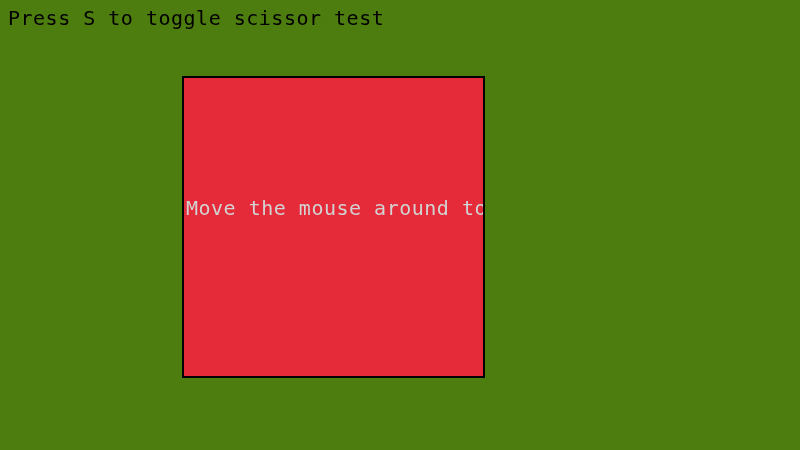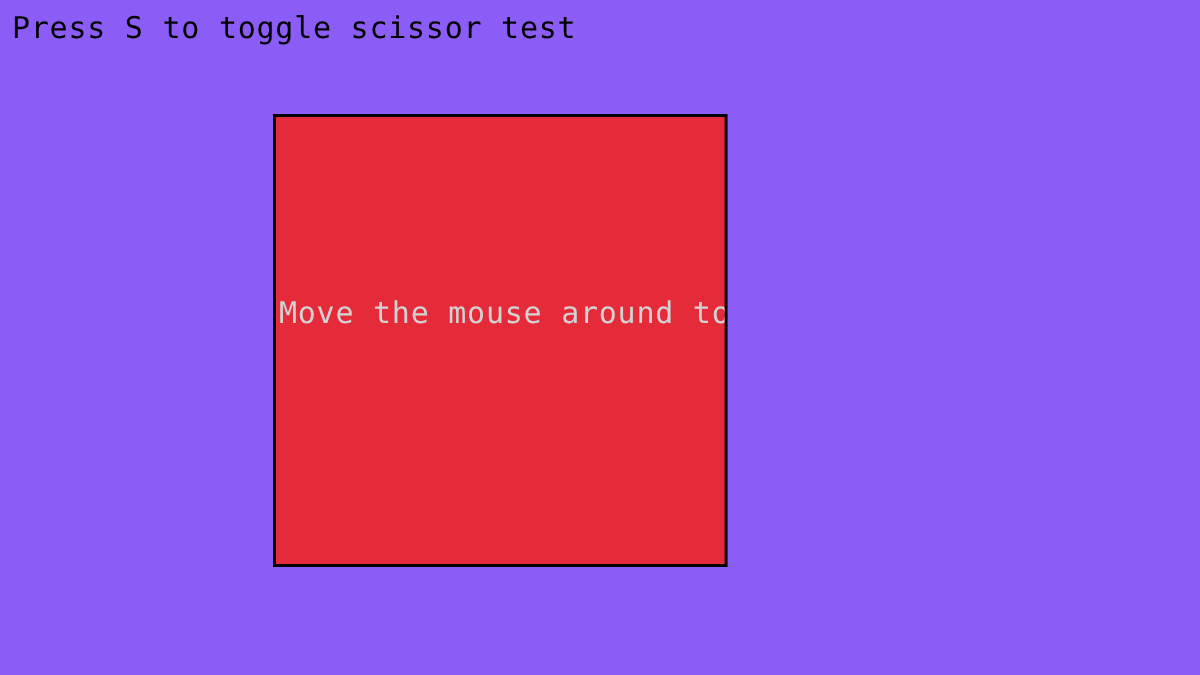--- a/index.html
+++ b/index.html
@@ -68,21 +68,21 @@
     line-height: 22px;
     letter-spacing: 0.5px;
     color: #d2d2d2;
     white-space: nowrap;
     font-family: "DejaVu Sans Mono", "Liberation Mono", monospace;
   }
 </style>
 </head>
 <body>
 
-<div id="app" style="background: #8b5cf6;">
+<div id="app" style="background: #4d7c0f;">
 
   <div id="hint-text" style="color: rgb(0, 0, 0); left: 8px; top: 7px; font-size: 20px;">Press S to toggle scissor test</div>
 
   <div id="scissor-area" style="left: 182px; top: 76px; width: 303px; height: 302px; border: 2px solid rgb(0, 0, 0); background: rgb(229, 43, 58);">
 
     <div id="scissor-fill" style="background: rgb(229, 43, 58);"></div>
 
     <div id="clipped-text" style="color: rgb(210, 210, 210); font-size: 20px;">Move the mouse around to r</div>
   </div>
 

